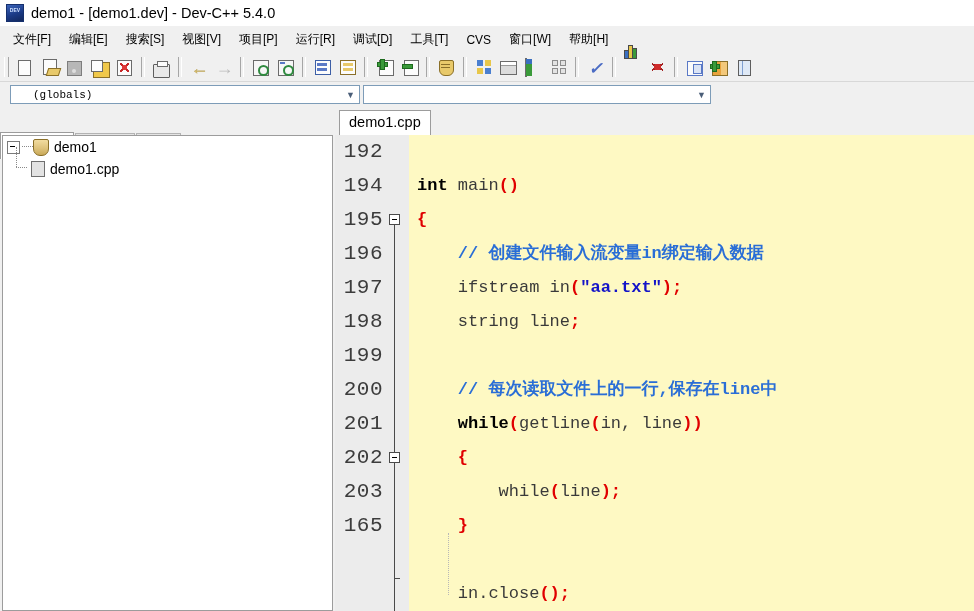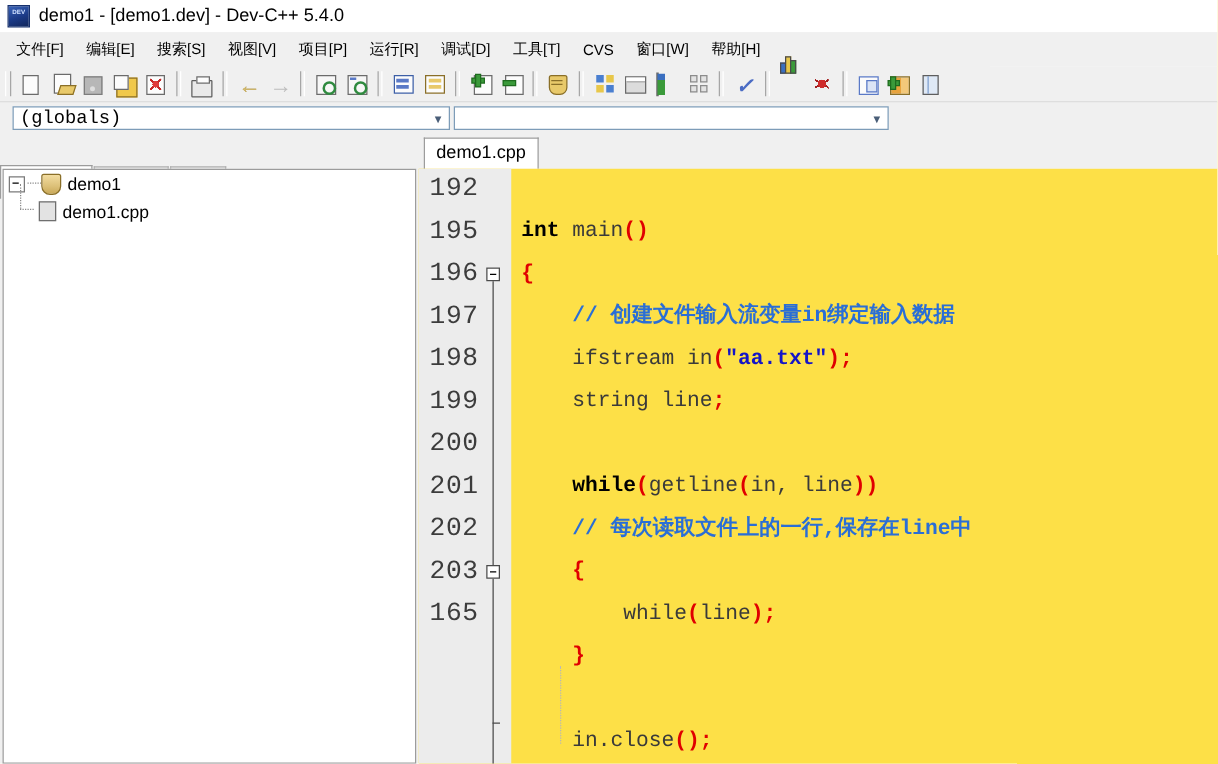--- a/index.html
+++ b/index.html
@@ -174,22 +174,22 @@
   }
   .combo {
     position: absolute; top: 3px; height: 19px;
     background: #ffffff;
     border: 1px solid #7d9cb8;
     display: flex; align-items: center;
     box-sizing: border-box;
   }
   .combo-val {
     font-family: "Liberation Mono", monospace;
-    font-size: 15px; color: #000;
-    padding-left: 5px; white-space: nowrap;
+    font-size: 11px; color: #000;
+    padding-left: 22px; white-space: nowrap;
     flex: 1 1 auto; overflow: hidden;
   }
   .combo-arrow {
     width: 17px; height: 100%;
     display:flex; align-items:center; justify-content:center;
     flex: 0 0 auto;
     color:#4a5e78; font-size:9px;
   }
   #combo-scope { left: 10px; width: 350px; }
   #combo-symbol { left: 363px; width: 348px; }
@@ -272,21 +272,21 @@
   .tree-label {
     font-size: 14px; color:#000;
     font-family: "Liberation Sans", sans-serif;
     white-space: nowrap;
   }
 
   
   .editor {
     position: absolute; left: 335px; top: 135px;
     width: 639px; height: 476px;
-    background: #fde047;
+    background: #fef9c3;
     overflow: hidden;
   }
   .gutter {
     position: absolute; left: 0; top: 0;
     width: 74px; height: 476px;
     background: #ececec;
   }
   .fold-col {
     position: absolute; left: 50px; top: 0;
     width: 24px; height: 476px;
@@ -577,20 +577,23 @@
     </div>
   </div>
 
   <div class="editor">
 
     <div class="gutter">
       <div class="line">
           <span class="ln">192</span>
         </div>
       <div class="line">
+          <span class="ln">194</span>
+        </div>
+      <div class="line">
           <span class="ln">195</span>
         </div>
       <div class="line">
           <span class="ln">196</span>
         </div>
       <div class="line">
           <span class="ln">197</span>
         </div>
       <div class="line">
           <span class="ln">198</span>
@@ -642,26 +645,26 @@
       <div class="line">
           <div class="ctext"><span class="id">    ifstream in</span><span class="p">(</span><span class="s">"aa.txt"</span><span class="p">);</span></div>
         </div>
       <div class="line">
           <div class="ctext"><span class="id">    string line</span><span class="p">;</span></div>
         </div>
       <div class="line">
           <div class="ctext"><span> </span></div>
         </div>
       <div class="line">
+          <div class="ctext"><span class="id">    </span><span class="c">// 每次读取文件上的一行,保存在line中</span></div>
+        </div>
+      <div class="line">
           <div class="ctext"><span class="id">    </span><span class="k">while</span><span class="p">(</span><span class="id">getline</span><span class="p">(</span><span class="id">in, line</span><span class="p">))</span></div>
         </div>
       <div class="line">
-          <div class="ctext"><span class="id">    </span><span class="c">// 每次读取文件上的一行,保存在line中</span></div>
-        </div>
-      <div class="line">
           <div class="ctext"><span class="id">    </span><span class="p">{</span></div>
         </div>
       <div class="line">
           <div class="ctext"><span class="id">        while</span><span class="p">(</span><span class="id">line</span><span class="p">);</span></div>
         </div>
       <div class="line">
           <div class="ctext"><span class="id">    </span><span class="p">}</span></div>
         </div>
       <div class="line">
           <div class="ctext"><span> </span></div>

